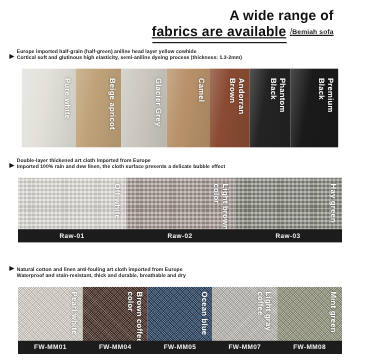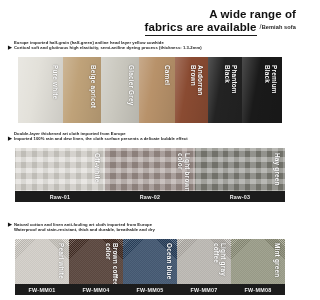--- a/index.html
+++ b/index.html
@@ -7,30 +7,31 @@
     width:300px;height:300px;overflow:hidden;
     background:#ffffff;
     font-family:"Liberation Sans",sans-serif;
     color:#1a1a1a;
     -webkit-font-smoothing:antialiased;
   }
   .page{position:relative;width:300px;height:300px;}
 
   
   .header{
-    position:absolute;top:8px;right:4px;
+    position:absolute;top:8px;right:22px;
     text-align:right;
   }
   .header .line1{
     font-size:11.5px;font-weight:bold;letter-spacing:.1px;
     line-height:12px;color:#111;
   }
   .header .row2{
     display:flex;align-items:flex-end;justify-content:space-between;gap:3px;
     line-height:13px;
+    text-decoration:underline;
   }
   .header .line2{
     font-size:11.5px;font-weight:bold;letter-spacing:.1px;color:#111;
     border-bottom:1.6px solid #1a1a1a;padding-bottom:1px;
   }
   .header .brand{
     font-size:5.6px;font-weight:bold;color:#222;
     letter-spacing:.1px;padding-bottom:2px;white-space:nowrap;
   }
   .header .brand .slash{font-size:7px;font-weight:normal;}

